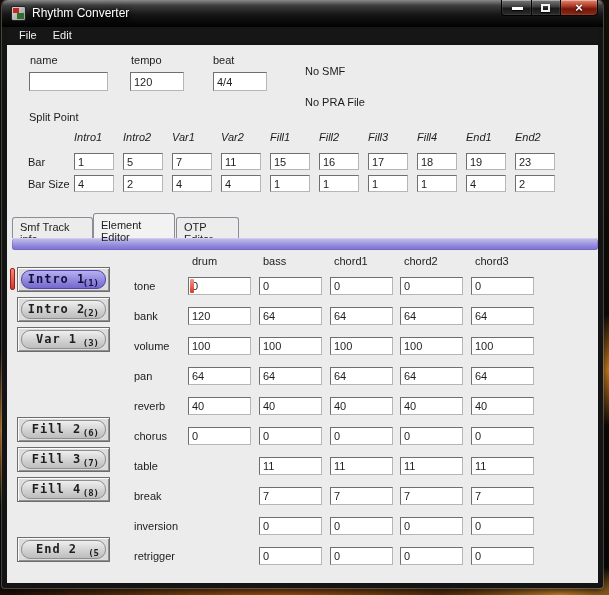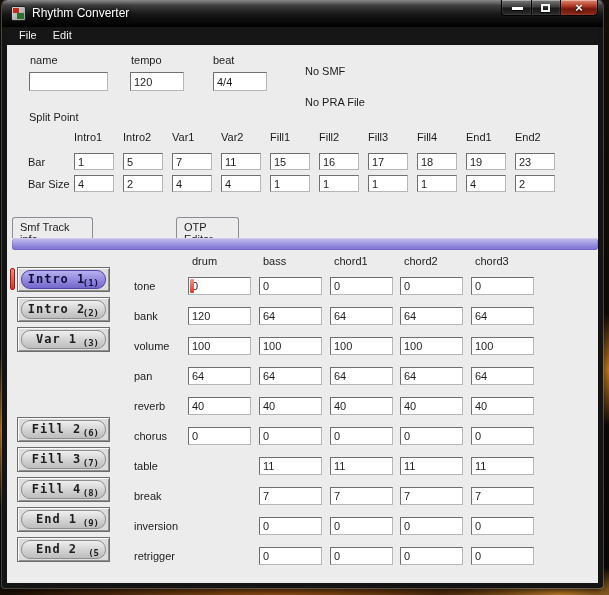--- a/index.html
+++ b/index.html
@@ -70,21 +70,21 @@
     border:1px solid; border-color:#6f6f6f #b6b6b6 #b6b6b6 #6f6f6f;
     font-family:"Liberation Sans", sans-serif; font-size:11px; padding:1px 3px; outline:none;
   }
 
   
   .in-name  { left:22px;  top:27px; width:79px;  height:19px; }
   .in-tempo { left:123px; top:27px; width:54px;  height:19px; }
   .in-beat  { left:206px; top:27px; width:54px;  height:19px; }
 
   
-  .slab { position:absolute; top:86px; font-size:11px; color:#1c1c1c; }
+  .slab { position:absolute; top:86px; font-size:11px; color:#1c1c1c;font-style:italic; }
   .si { width:40px; height:17px; }
   .sbar  { top:108px; }
   .sbsize{ top:130px; }
   .sc0{left:67px}.sc1{left:116px}.sc2{left:165px}.sc3{left:214px}.sc4{left:263px}
   .sc5{left:312px}.sc6{left:361px}.sc7{left:410px}.sc8{left:459px}.sc9{left:508px}
 
   
   .tab {
     position:absolute; top:172px; height:21px; padding:3px 7px 0 7px;
     font-size:11px; color:#1c1c1c; background:#ececec;
@@ -209,20 +209,21 @@
     <input class="ti si sbsize sc2" value="4" style="">
     <input class="ti si sbsize sc3" value="4" style="">
     <input class="ti si sbsize sc4" value="1" style="">
     <input class="ti si sbsize sc5" value="1" style="">
     <input class="ti si sbsize sc6" value="1" style="">
     <input class="ti si sbsize sc7" value="1" style="">
     <input class="ti si sbsize sc8" value="4" style="">
     <input class="ti si sbsize sc9" value="2" style="">
 
     <div class="tab tab-smf">Smf Track info</div>
+    <div class="tab tab-elem active">Element Editor</div>
     <div class="tab tab-otp">OTP Editor</div>
 
     <div class="accent-bar"></div>
 
     <div class="sel-marker"></div>
     <div class="ebtn b0 selected">
         <span class="pill"><span class="pill-label">Intro 1</span><span class="pill-num">(1)</span></span>
       </div>
     <div class="ebtn b1">
         <span class="pill"><span class="pill-label">Intro 2</span><span class="pill-num">(2)</span></span>
@@ -231,23 +232,20 @@
         <span class="pill"><span class="pill-label">Var 1</span><span class="pill-num">(3)</span></span>
       </div>
     <div class="ebtn b5">
         <span class="pill"><span class="pill-label">Fill 2</span><span class="pill-num">(6)</span></span>
       </div>
     <div class="ebtn b6">
         <span class="pill"><span class="pill-label">Fill 3</span><span class="pill-num">(7)</span></span>
       </div>
     <div class="ebtn b7">
         <span class="pill"><span class="pill-label">Fill 4</span><span class="pill-num">(8)</span></span>
-      </div>
-    <div class="ebtn b8">
-        <span class="pill"><span class="pill-label">End 1</span><span class="pill-num">(9)</span></span>
       </div>
     <div class="ebtn b9">
         <span class="pill"><span class="pill-label">End 2</span><span class="pill-num">(5</span></span>
       </div>
 
     <span class="glab c0">drum</span>
     <span class="glab c1">bass</span>
     <span class="glab c2">chord1</span>
     <span class="glab c3">chord2</span>
     <span class="glab c4">chord3</span>

